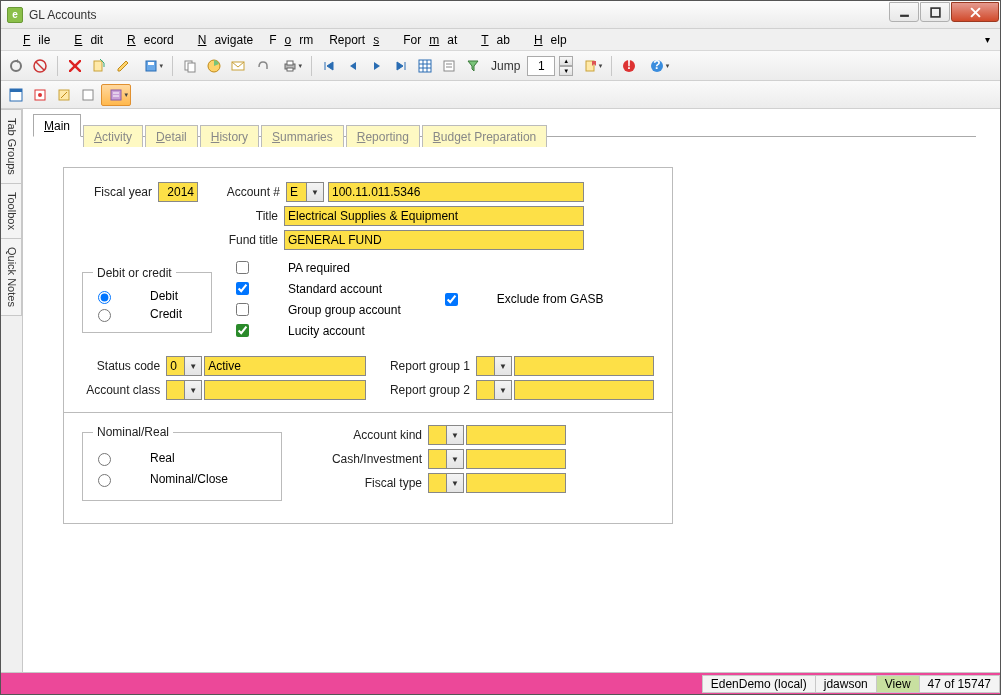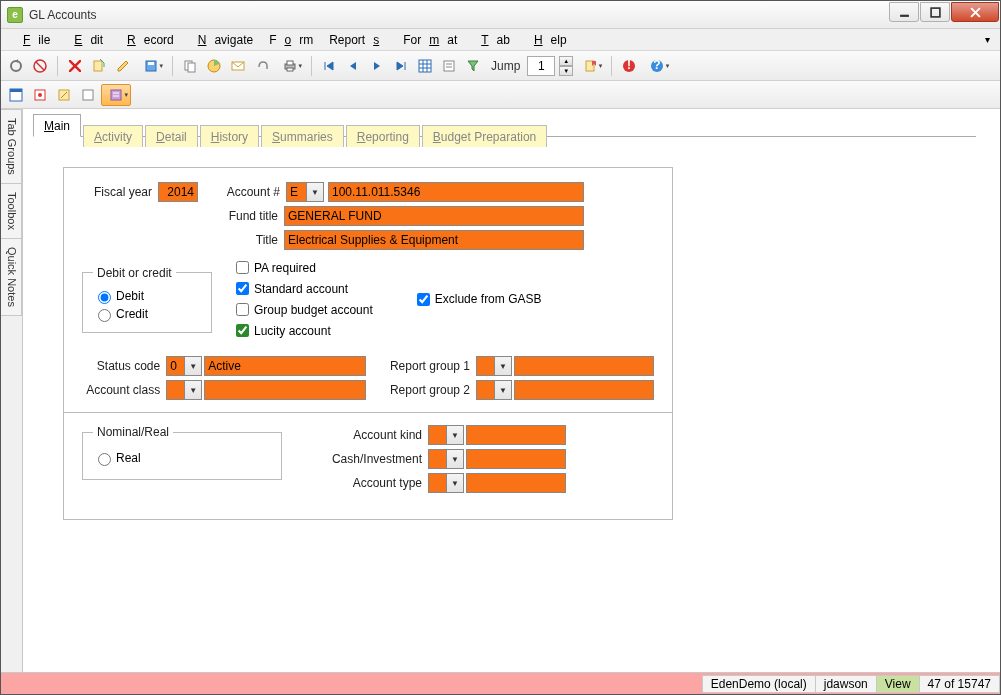--- a/index.html
+++ b/index.html
@@ -45,35 +45,35 @@
 .tab { padding: 4px 10px 3px; border: 1px solid #bbb; border-bottom: none; background: #fef9c3; color: #888; margin-right: 2px; cursor: default; position: relative; top: 11px; }
 .tab .u { text-decoration: underline; }
 .tab.active { background: #fff; color: #000; border-color: #aaa; top: 1px; border-bottom: 1px solid #fff; }
 
 
 .form-area { padding: 30px 0 0 30px; }
 .panel { width: 610px; border: 1px solid #bbb; padding: 14px 18px 18px; background: #fff; }
 
 .row { display: flex; align-items: center; margin-bottom: 4px; }
 .lbl { text-align: right; margin-right: 6px; color: #222; }
-.inp { height: 20px; border: 1px solid #888; background: #f97316; padding: 1px 3px; font-size: 12px; }
+.inp { height: 20px; border: 1px solid #888; background: #fde047; padding: 1px 3px; font-size: 12px; }
 .combo { height: 20px; border: 1px solid #888; background: linear-gradient(#f4f4f4,#e4e4e4); display:flex; align-items:center; justify-content:center; width:18px; font-size:8px; color:#333; }
 .combo-wrap { display:flex; }
 .combo-wrap .inp { border-right: none; }
 
 fieldset { border: 1px solid #bbb; margin: 0; padding: 6px 10px 8px; }
 fieldset legend { padding: 0 4px; color: #222; }
-.radio, .check { display: flex; align-items: center; margin: 2px 0; cursor: default; }
+.radio, .check { display: flex; align-items: center; margin: 2px 0; cursor: default; gap: 34px; }
 .radio input, .check input { margin-right: 5px; }
 .check-green { accent-color: #2a8a2a; }
 
 hr.div { border: none; border-top: 1px solid #bbb; margin: 12px -18px; }
 
 
-.statusbar { height: 22px; border-top: 1px solid #c8c8c8; background: #fca5a5; display: flex; align-items: center; }
+.statusbar { height: 22px; border-top: 1px solid #c8c8c8; background: #ec4899; display: flex; align-items: center; }
 .statusbar .spacer { flex: 1; }
 .status-cell { border: 1px solid #c8c8c8; padding: 1px 8px; margin-left: -1px; background: #f4f4f4; height: 18px; display:flex; align-items:center; }
 .status-cell.view { background: #c8e0a0; }
 </style>
 </head>
 <body>
 
 <div class="window">
 
   <div class="titlebar">
@@ -309,27 +309,27 @@
             <input class="inp" style="width: 40px; text-align: right;" value="2014">
             <span class="lbl" style="width:72px;margin-left:10px">Account #</span>
             <div class="combo-wrap">
               <input class="inp" style="width: 20px;" value="E">
               <div class="combo">▼</div>
             </div>
             <input class="inp" style="width: 256px; margin-left: 4px;" value="100.11.011.5346">
           </div>
 
           <div class="row">
+            <span class="lbl" style="width:196px">Title</span>
+            <input class="inp" style="width: 300px;" value="Electrical Supplies &amp; Equipment">
+          </div>
+
+          <div class="row">
             <span class="lbl" style="width:196px">Fund title</span>
             <input class="inp" style="width: 300px;" value="GENERAL FUND">
-          </div>
-
-          <div class="row">
-            <span class="lbl" style="width:196px">Title</span>
-            <input class="inp" style="width: 300px;" value="Electrical Supplies &amp; Equipment">
           </div>
 
           <div class="row" style="align-items:center;margin-top:6px">
             <fieldset style="width:130px">
               <legend>Debit or credit</legend>
               <label class="radio">
                   <input type="radio" checked="" style="">
                   <span>Debit</span>
                 </label>
               <label class="radio">
@@ -341,21 +341,21 @@
               <label class="check">
                   <input type="checkbox" style="">
                   <span>PA required</span>
                 </label>
               <label class="check">
                   <input type="checkbox" checked="" style="">
                   <span>Standard account</span>
                 </label>
               <label class="check">
                   <input type="checkbox" style="">
-                  <span>Group budget account</span>
+                  <span>Group group account</span>
                 </label>
               <label class="check">
                   <input type="checkbox" class="check-green" checked="" style="">
                   <span>Lucity account</span>
                 </label>
             </div>
             <div style="margin-left:40px">
               <label class="check">
                   <input type="checkbox" checked="" style="">
                   <span>Exclude from GASB</span>
@@ -394,41 +394,45 @@
           </div>
 
           <hr class="div">
 
           <div class="row" style="align-items:flex-start">
             <fieldset style="width:200px">
               <legend>Nominal/Real</legend>
               <label class="radio" style="margin:5px 0">
                   <input type="radio" style="">
                   <span>Real</span>
+                </label>
+              <label class="radio" style="margin:5px 0">
+                  <input type="radio" style="">
+                  <span>Nominal/Close</span>
                 </label>
             </fieldset>
             <div style="margin-left:40px">
               <div class="row">
                 <span class="lbl" style="width:100px">Account kind</span>
                 <div class="combo-wrap">
                   <input class="inp" style="width: 18px;">
                   <div class="combo">▼</div>
                 </div>
                 <input class="inp" style="width: 100px; margin-left: 2px;" value="">
               </div>
               <div class="row">
                 <span class="lbl" style="width:100px">Cash/Investment</span>
                 <div class="combo-wrap">
                   <input class="inp" style="width: 18px;">
                   <div class="combo">▼</div>
                 </div>
                 <input class="inp" style="width: 100px; margin-left: 2px;" value="">
               </div>
               <div class="row">
-                <span class="lbl" style="width:100px">Account type</span>
+                <span class="lbl" style="width:100px">Fiscal type</span>
                 <div class="combo-wrap">
                   <input class="inp" style="width: 18px;">
                   <div class="combo">▼</div>
                 </div>
                 <input class="inp" style="width: 100px; margin-left: 2px;" value="">
               </div>
             </div>
           </div>
 
         </div>

